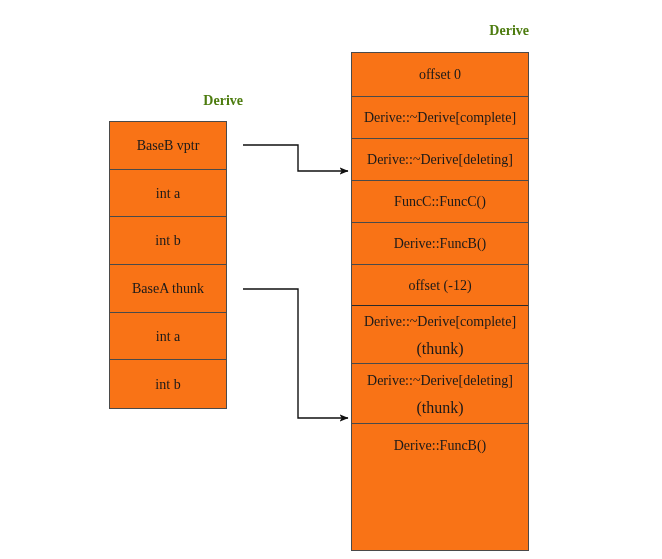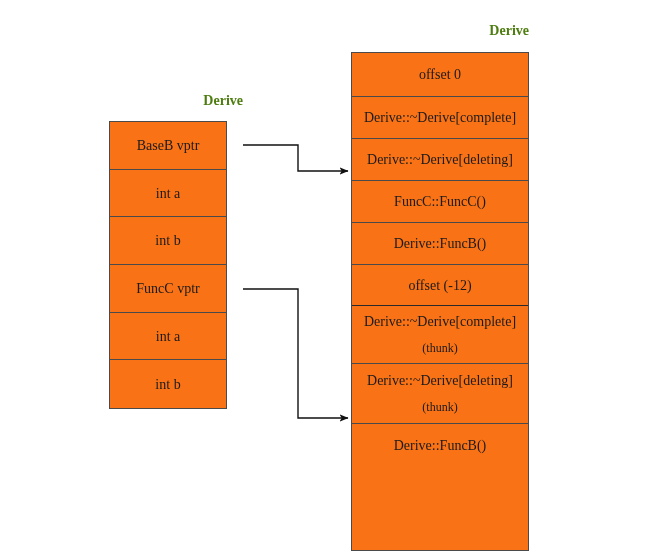--- a/index.html
+++ b/index.html
@@ -49,21 +49,21 @@
     color: #1a1a1a;
     white-space: nowrap;
     padding: 0 4px;
   }
   .obj-row:last-child {
     border-bottom: none;
   }
   .obj-row .sub-line {
     display: block;
     margin-top: 10px;
-    font-size: 12px;
+    font-size: 16px;
     line-height: 17px;
   }
 
   
   #left-table {
     left: 109px;
     top: 121px;
     width: 118px;
     height: 288px;
   }
@@ -97,21 +97,21 @@
     <div class="obj-row">
       <span>BaseB vptr</span>
     </div>
     <div class="obj-row">
       <span>int a</span>
     </div>
     <div class="obj-row">
       <span>int b</span>
     </div>
     <div class="obj-row">
-      <span>FuncC vptr</span>
+      <span>BaseA thunk</span>
     </div>
     <div class="obj-row">
       <span>int a</span>
     </div>
     <div class="obj-row">
       <span>int b</span>
     </div>
   </div>
 
   <div class="diagram-title" style="left:351px; top:22px; width:178px;">Derive</div>

